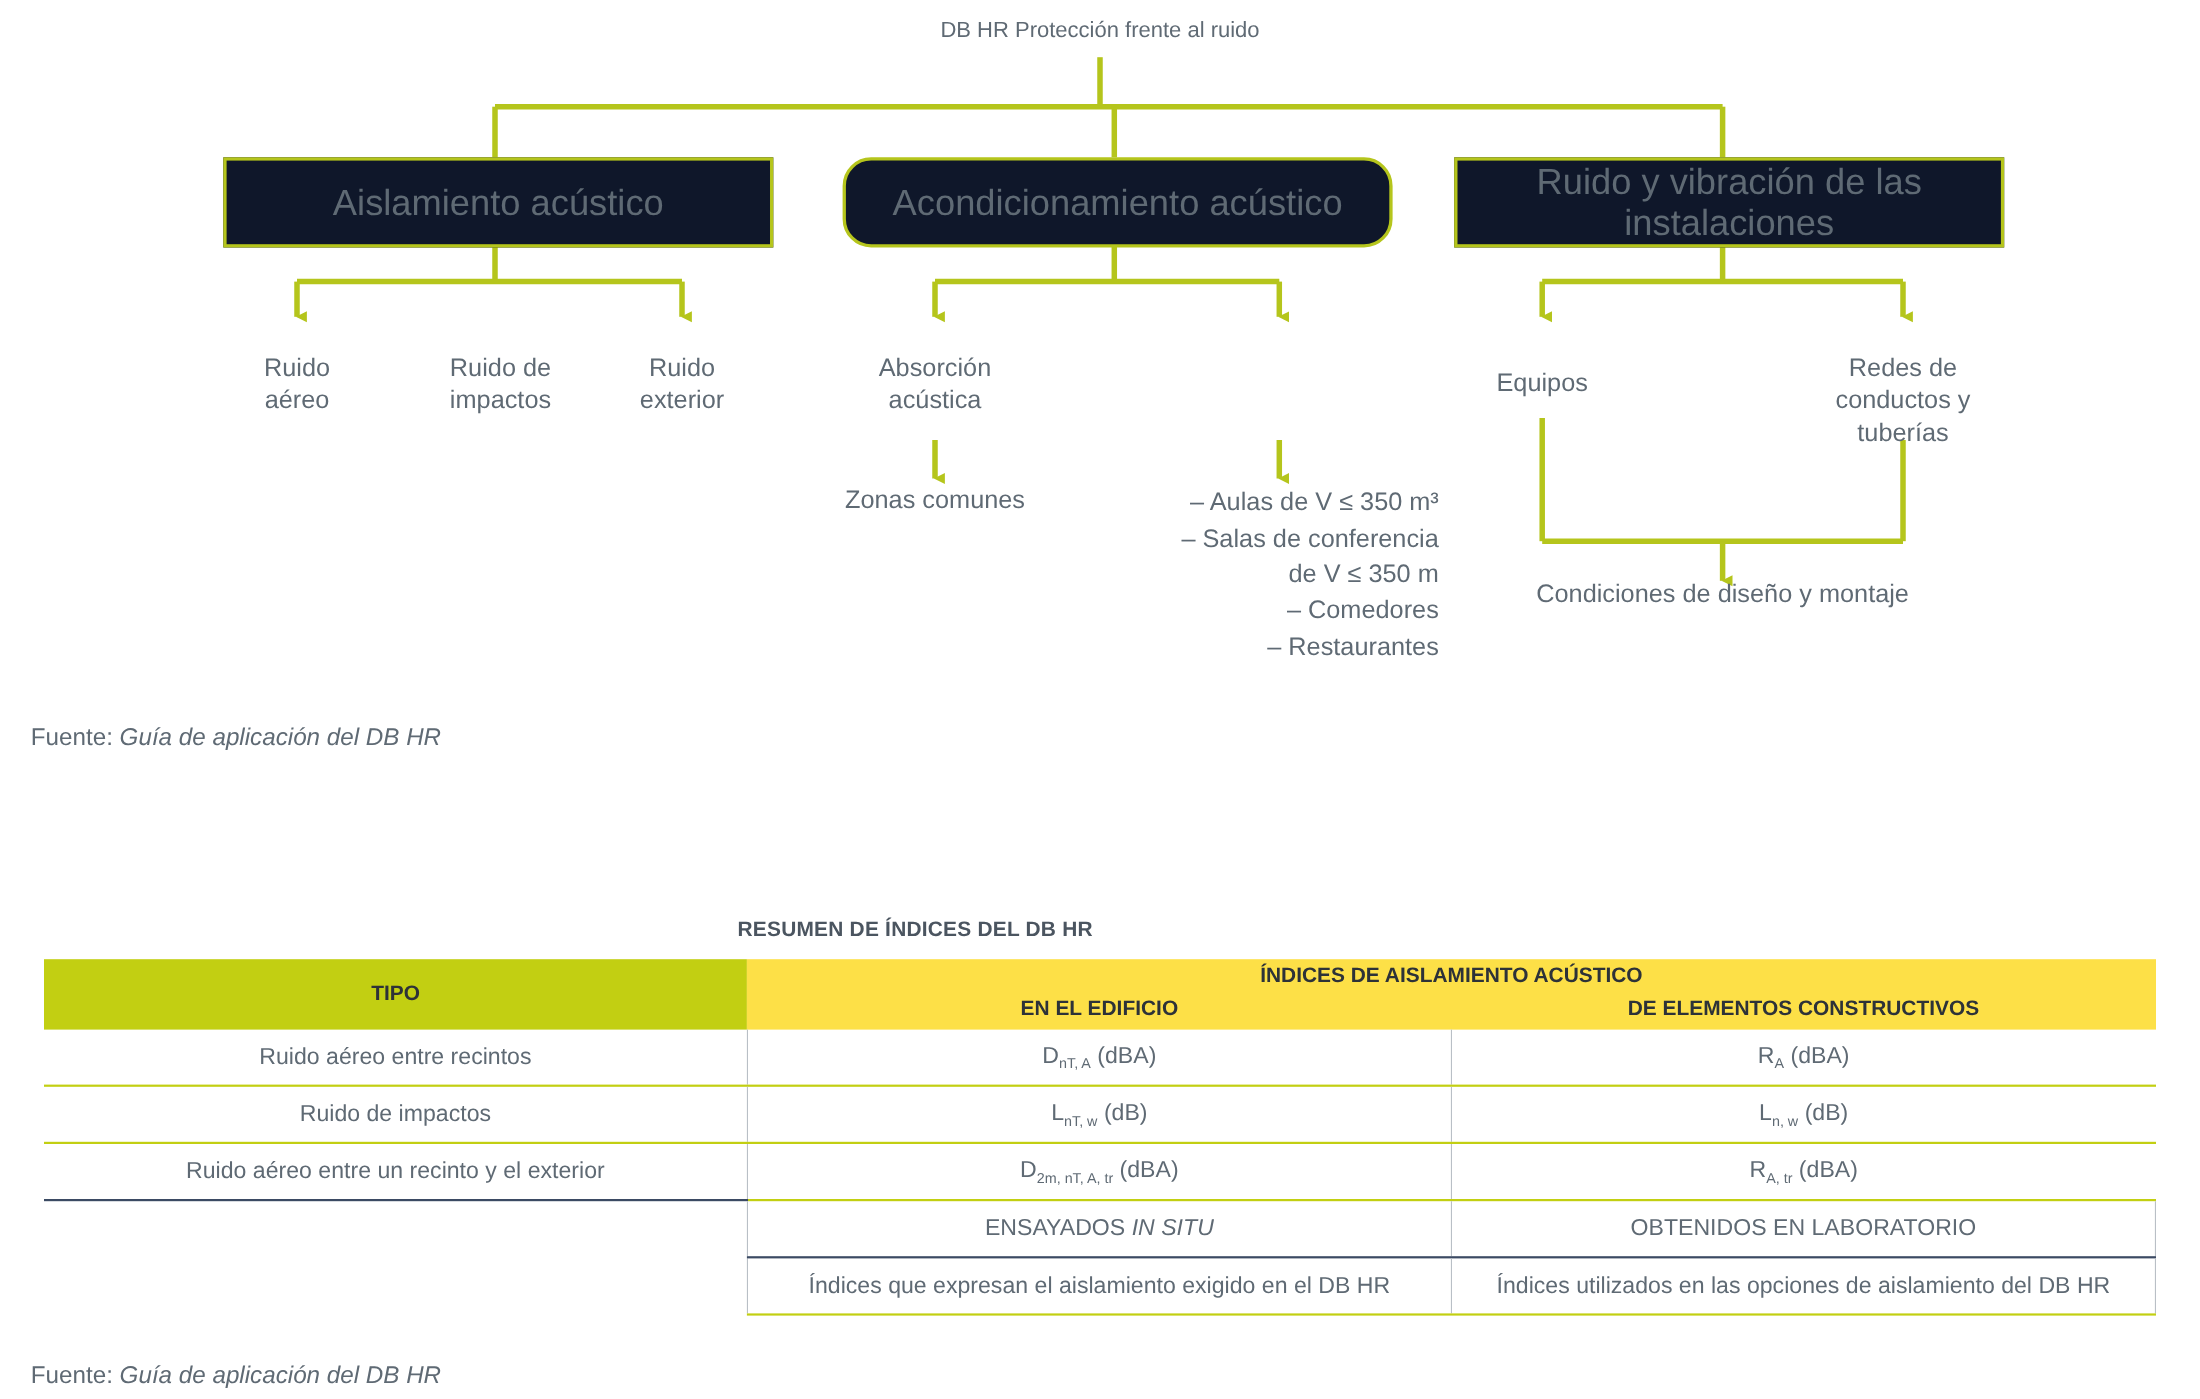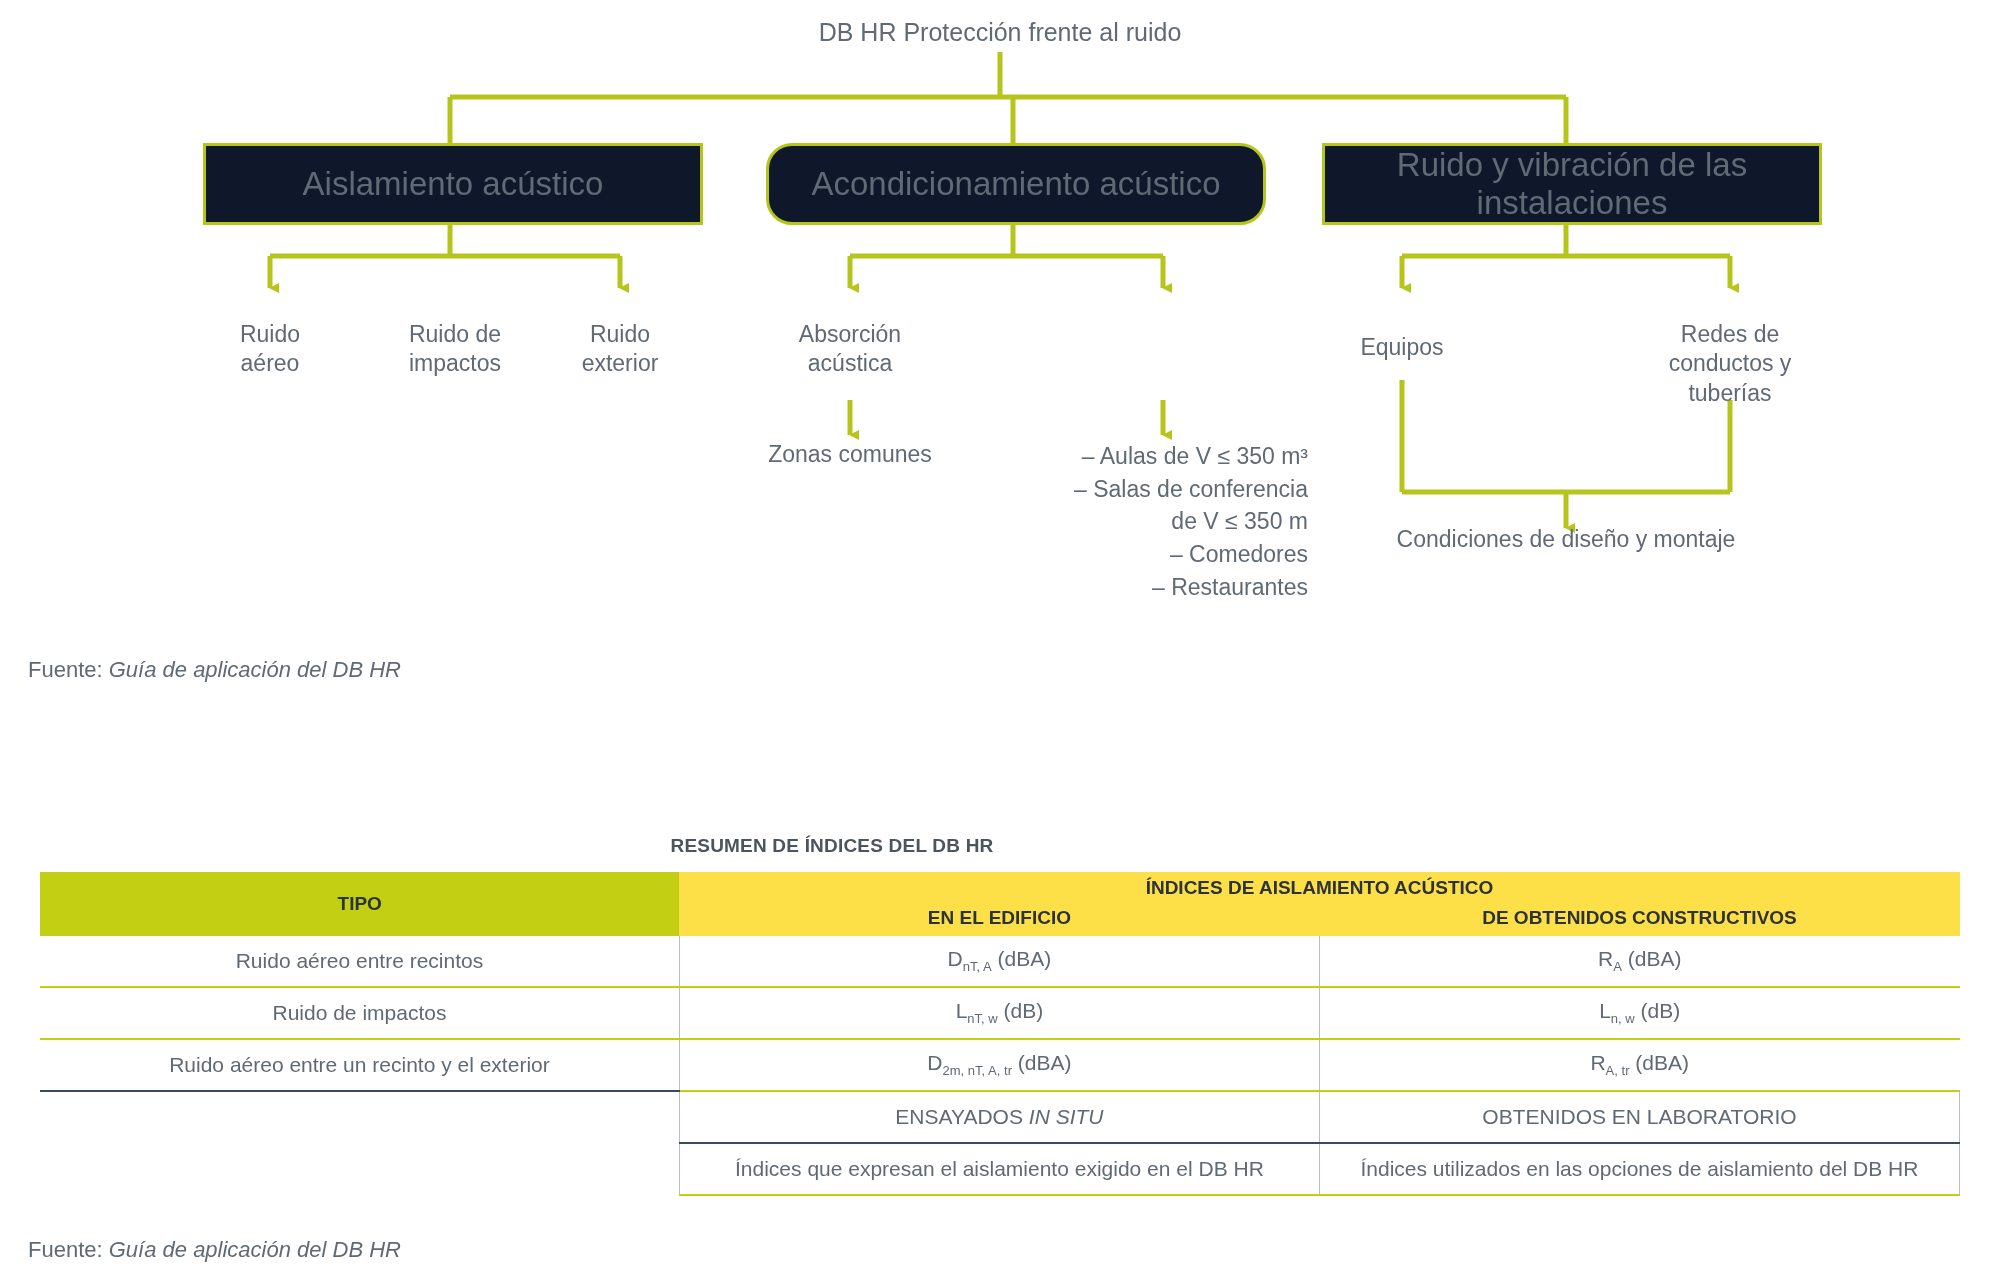--- a/index.html
+++ b/index.html
@@ -19,21 +19,21 @@
 
   .node{
     position:absolute;
     text-align:center;
     color:#5f6a74;
     line-height:1.28;
     white-space:pre-line;
   }
   .root-title{
     left:700px;top:16px;width:600px;
-    font-size:25px;
+    font-size:20px;
   }
   .mainbox{
     position:absolute;
     border:3px solid #b5c51c;
     background:#0f172a;
     display:flex;align-items:center;justify-content:center;
     font-size:33px;
     color:#5f6a74;
     text-align:center;
   }
@@ -182,21 +182,21 @@
 
   <table class="idx">
     <thead>
       <tr>
         <th class="tipo-h">TIPO</th>
         <th class="hdr" colspan="2">
           <div class="grp">
             <div class="gtitle">ÍNDICES DE AISLAMIENTO ACÚSTICO</div>
             <div class="gsub">
               <span>EN EL EDIFICIO</span>
-              <span>DE OBTENIDOS CONSTRUCTIVOS</span>
+              <span>DE ELEMENTOS CONSTRUCTIVOS</span>
             </div>
           </div>
         </th>
       </tr>
     </thead>
     <tbody>
 
       <tr>
         <td class="cell c-tipo rule-green">Ruido aéreo entre recintos</td>
         <td class="cell c-mid rule-green">

